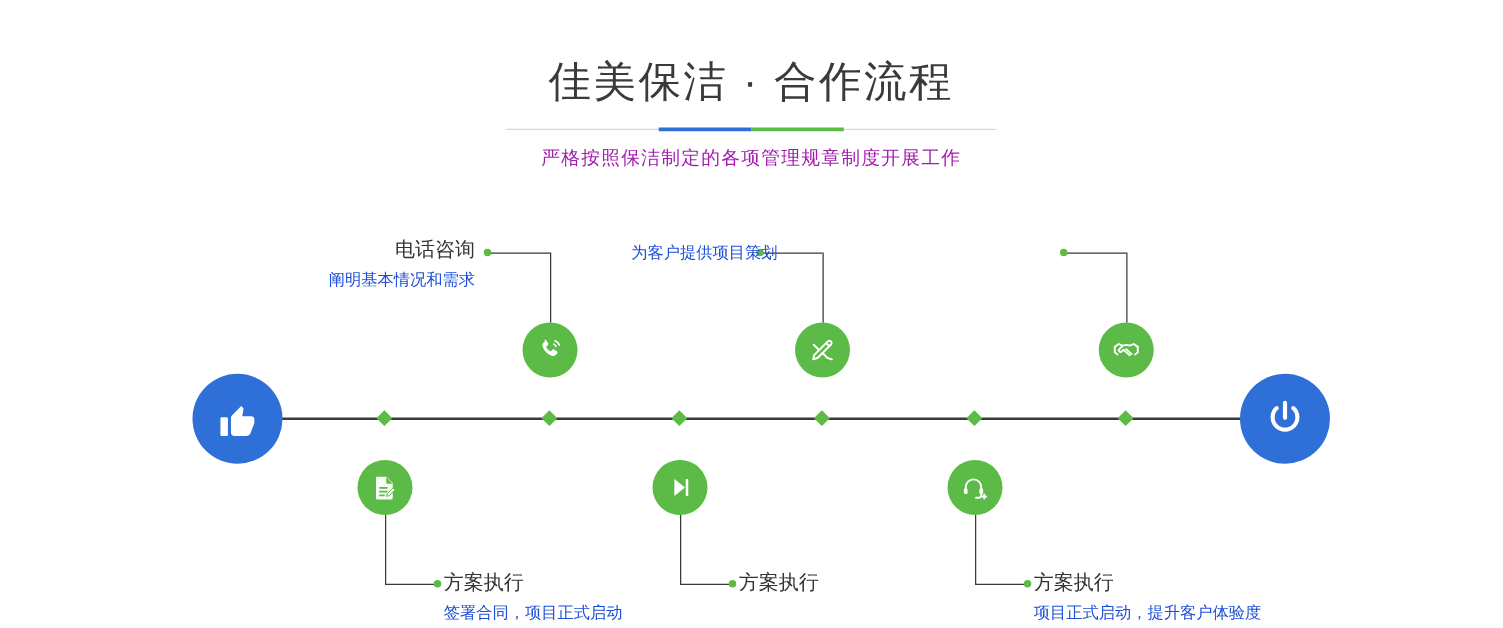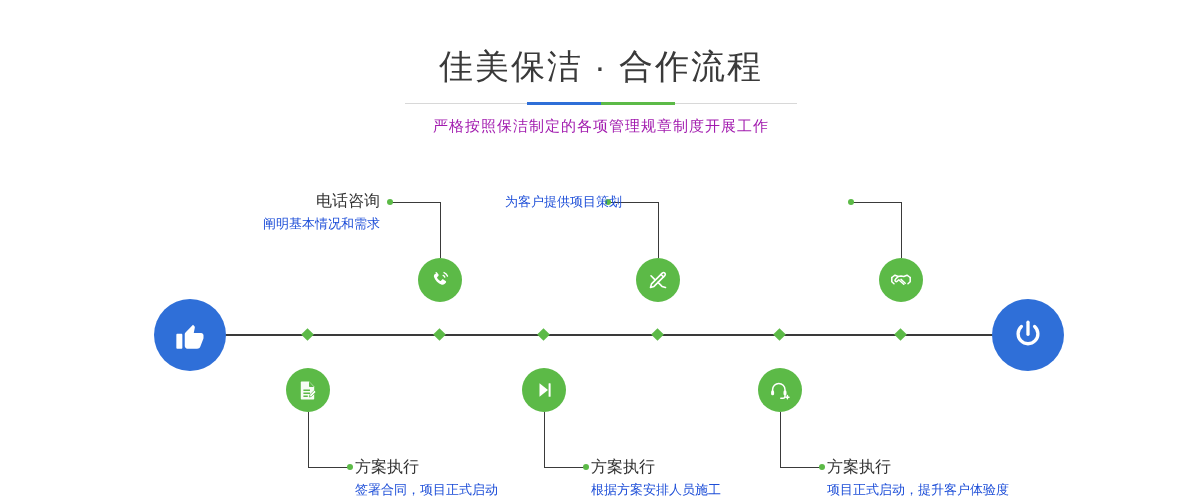--- a/index.html
+++ b/index.html
@@ -257,21 +257,20 @@
           <path d="M7.5 5.2 16 12l-8.5 6.8z"></path>
           <rect x="16.6" y="5.2" width="2" height="13.6" rx="0.6"></rect>
         </svg>
       </span>
     </div>
     <div class="connector conn-v" style="left:544px; top:240px; height:56px;"></div>
     <div class="connector conn-h" style="left:544px; top:295px; width:42px;"></div>
     <div class="dot" style="left:583px; top:292px;"></div>
     <div class="label align-left" style="left:591px; top:284px;">
       <span class="lab-title">方案执行</span>
-      <span class="lab-desc">根据方案安排人员施工</span>
     </div>
 
     <div class="diamond" style="left:896px; top:158px;"></div>
     <div class="node" style="left:879px; top:86px;">
       <span>
         <svg width="24" height="24" viewBox="0 0 24 24" fill="none" stroke="#ffffff" stroke-width="1.5" stroke-linecap="round" stroke-linejoin="round">
           <path d="M2.8 9.5 6 7.2l3.2 1.3 2.8-.6 2.8.6L18 7.2l3.2 2.3"></path>
           <path d="M9.2 8.5 6.4 11.3a1.3 1.3 0 0 0 1.8 1.9l1.6-1.4 1.6 1.5 1.7 1.5 1.7 1.5"></path>
           <path d="M12 11.4l2.3 2.1 1.9 1.7"></path>
           <path d="M2.8 9.5v4.2l2.2 2M21.2 9.5v4.2l-2.2 2"></path>

